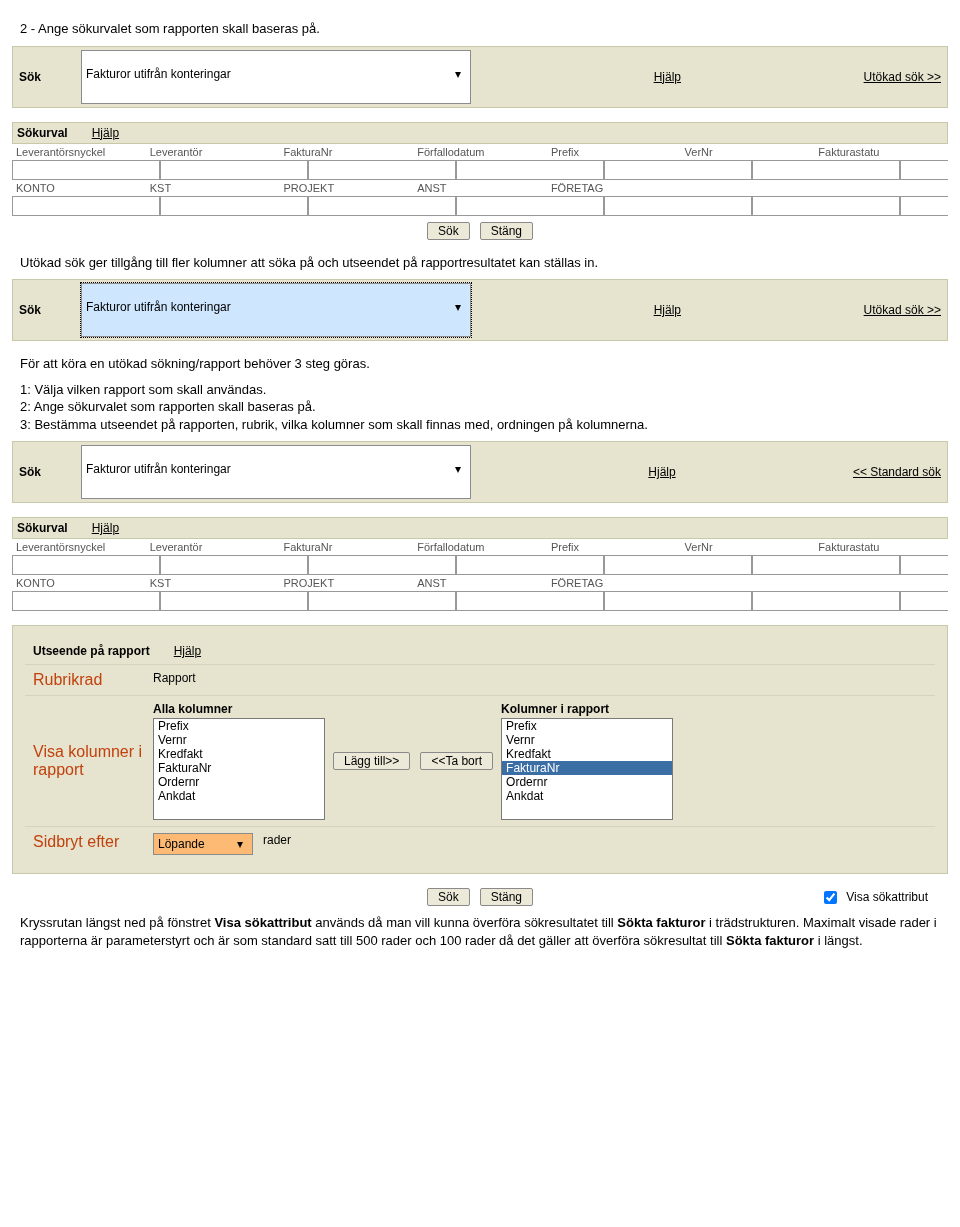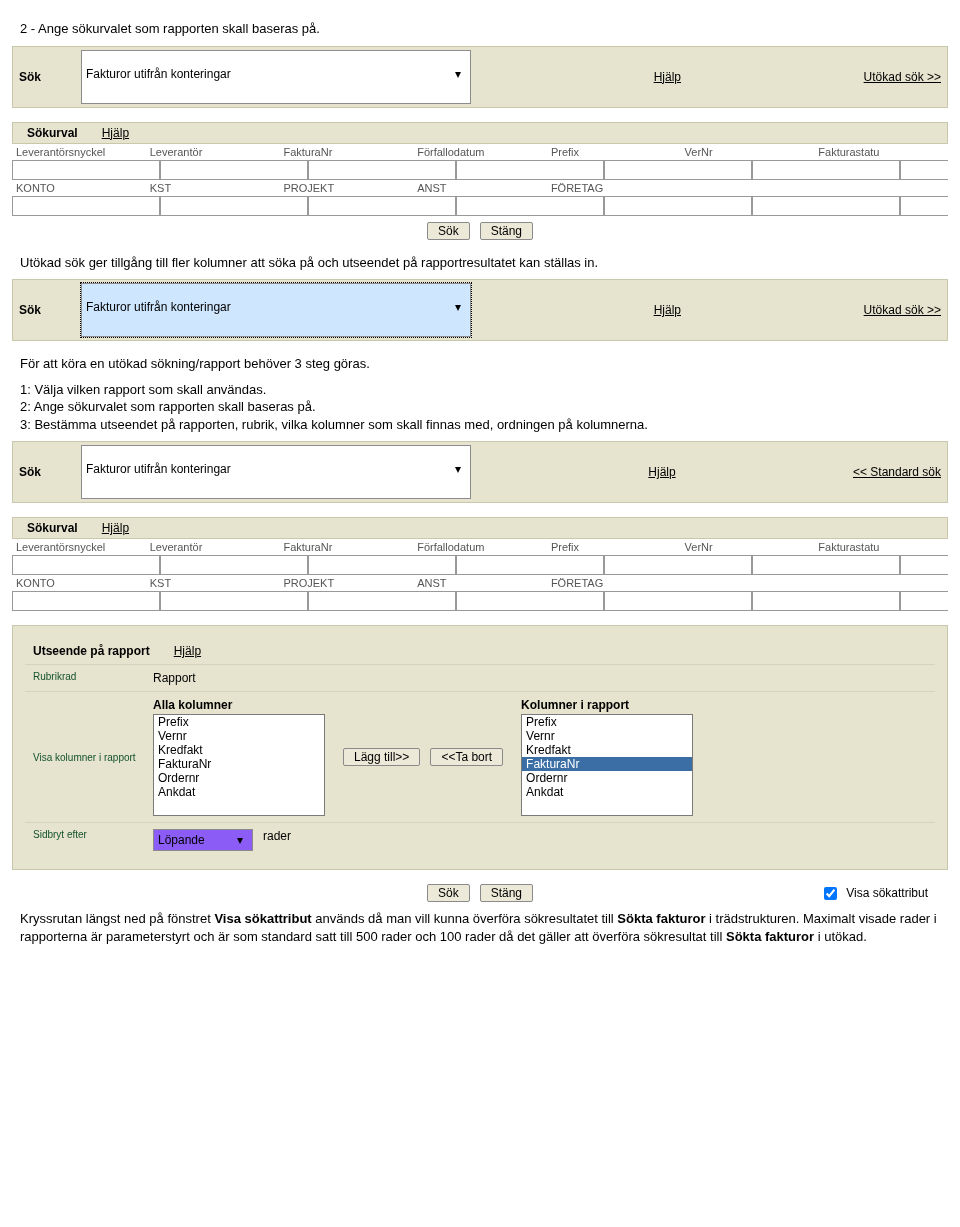--- a/index.html
+++ b/index.html
@@ -49,21 +49,21 @@
   }
   .chev {
     margin-left: auto;
     width: 16px;
     text-align: center;
   }
   .tbl-head-row {
     display: flex;
     background: #e6e3cf;
     border: 1px solid #c8c8aa;
-    padding: 3px 14px;
+    padding: 3px 4px;
     gap: 24px;
     font-weight: bold;
     font-size: 12px;
   }
   .cols-row {
     display: flex;
     gap: 0;
     font-size: 11px;
   }
   .col-cell {
@@ -110,27 +110,27 @@
   .utseende-row {
     display: flex;
     align-items: flex-start;
     padding: 6px 8px;
     gap: 10px;
     border-top: 1px solid #d6d3bb;
   }
   .utseende-row:first-child { border-top: none; }
   .utseende-label {
     width: 110px;
-    color: #14532d;
-    font-size: 10px;
+    color: #c2410c;
+    font-size: 16px;
   }
   .listbox-wrap {
     display: flex;
     align-items: flex-start;
-    gap: 18px;
+    gap: 8px;
   }
   .listbox-col { display: flex; flex-direction: column; }
   .listbox-title { font-weight: bold; margin-bottom: 2px; font-size: 12px; }
   .listbox {
     background: #fff;
     border: 1px solid #7a7a7a;
     width: 170px;
     height: 100px;
     overflow-y: scroll;
     font-size: 12px;
@@ -142,21 +142,21 @@
     background: #3a6ea5;
     color: #fff;
   }
   .list-btns {
     display: flex;
     flex-direction: row;
     gap: 10px;
     align-self: center;
   }
   .sidbryt-select {
-    background: #8b5cf6;
+    background: #fdba74;
     border: 1px solid #8c8c8c;
     width: 90px;
     height: 20px;
     display: inline-flex;
     align-items: center;
     padding: 0 4px;
     font-size: 12px;
   }
   .chk-row {
     display: flex;
@@ -370,14 +370,14 @@
 <div class="footer-row rel">
   <span class="btn">Sök</span>
   <span class="btn">Stäng</span>
   <span class="right chk-row">
     <input type="checkbox" checked="" style="">
     <span>Visa sökattribut</span>
   </span>
 </div>
 
 <div class="doc-text">
-  <span>Kryssrutan längst ned på fönstret </span><b>Visa sökattribut</b><span> används då man vill kunna överföra sökresultatet till </span><b>Sökta fakturor</b><span> i trädstrukturen. Maximalt visade rader i rapporterna är parameterstyrt och är som standard satt till 500 rader och 100 rader då det gäller att överföra sökresultat till </span><b>Sökta fakturor</b><span> i utökad.</span><br>
+  <span>Kryssrutan längst ned på fönstret </span><b>Visa sökattribut</b><span> används då man vill kunna överföra sökresultatet till </span><b>Sökta fakturor</b><span> i trädstrukturen. Maximalt visade rader i rapporterna är parameterstyrt och är som standard satt till 500 rader och 100 rader då det gäller att överföra sökresultat till </span><b>Sökta fakturor</b><span> i längst.</span><br>
 </div>
 
 </body></html>

